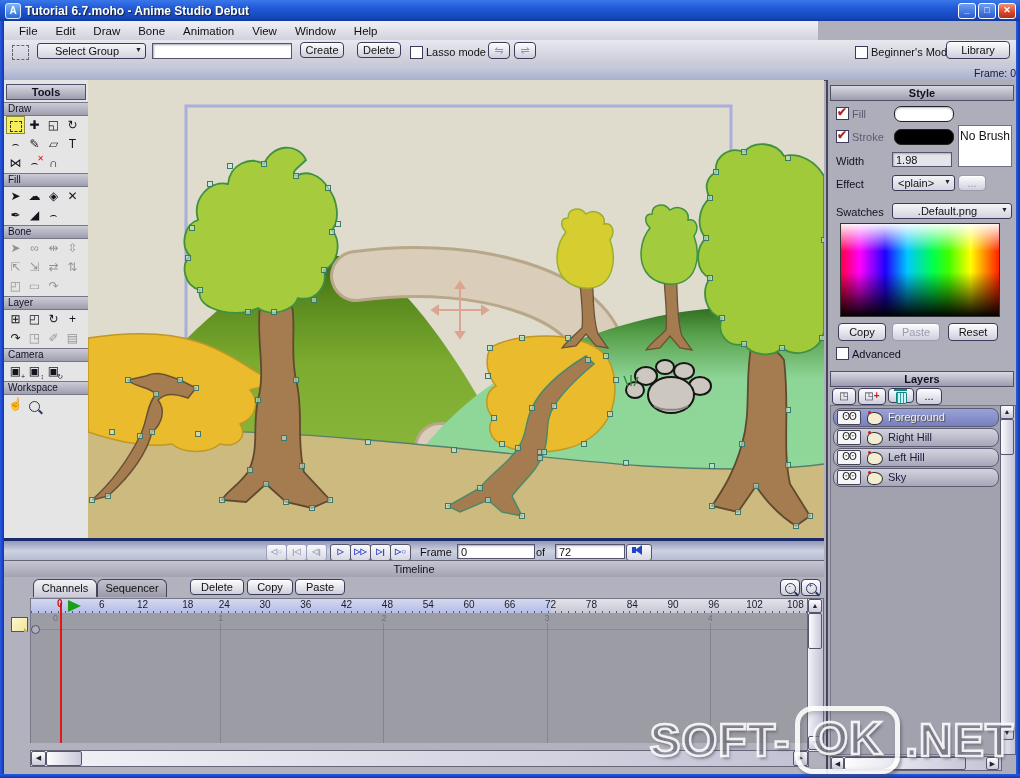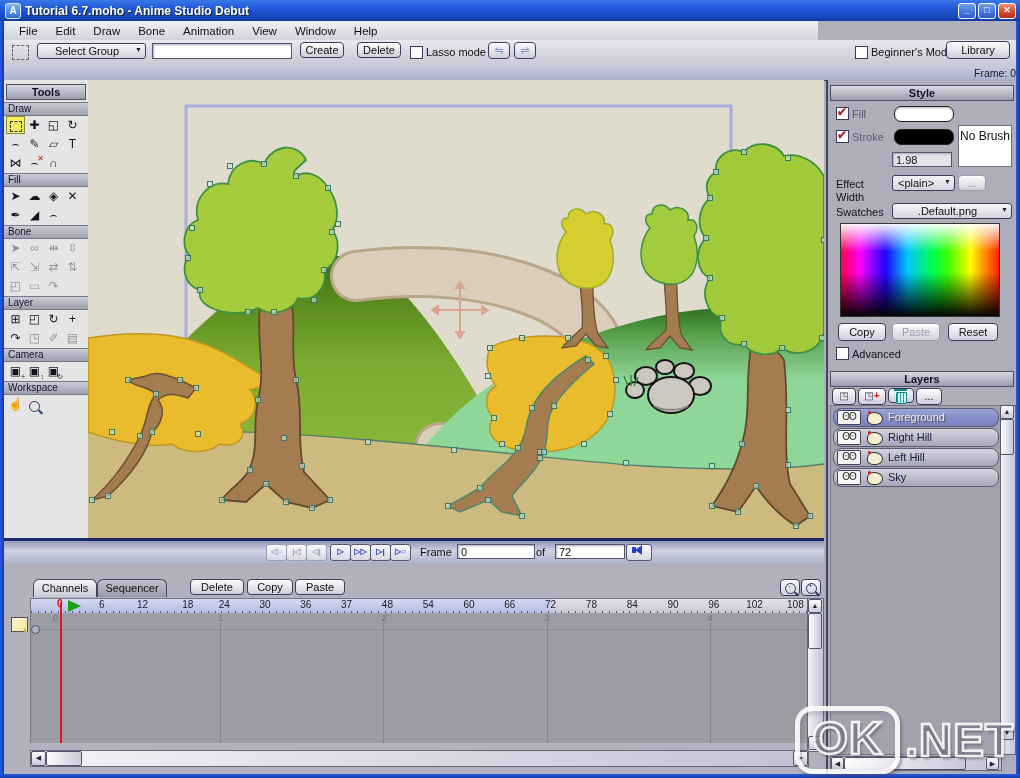--- a/index.html
+++ b/index.html
@@ -434,21 +434,21 @@
 
   <div id="right-panel">
     <div class="hdr rp" style="left:2px;top:5px;width:182px;">Style</div>
     <span class="cb checked rp" style="left:8px;top:27px;"></span>
     <span class="rp" style="left:24px;top:28px;color:#5a5a74;">Fill</span>
     <span class="pill rp" style="left:66px;top:26px;width:58px;height:14px;background:#ffffff;"></span>
     <span class="cb checked rp" style="left:8px;top:50px;"></span>
     <span class="rp" style="left:24px;top:51px;color:#5a5a74;">Stroke</span>
     <span class="pill rp" style="left:66px;top:49px;width:58px;height:14px;background:#000000;"></span>
     <div id="nobrush" class="rp" style="left:130px;top:45px;width:52px;height:38px;">No Brush</div>
-    <span class="rp" style="left:8px;top:75px;margin-top:36px;">Width</span>
+    <span class="rp" style="left:8px;top:75px;">Width</span>
     <input class="field rp" style="left: 64px; top: 72px; width: 52px; height: 13px; background: rgb(228, 228, 234);" value="1.98">
     <span class="rp" style="left:8px;top:98px;">Effect</span>
     <span class="dd rp" style="left:64px;top:95px;width:42px;">&lt;plain&gt;</span>
     <span class="btn disabled rp" style="left:130px;top:95px;width:26px;padding:1px 0;">...</span>
     <span class="rp" style="left:8px;top:126px;">Swatches</span>
     <span class="dd rp" style="left:64px;top:123px;width:99px;text-align:center;">.Default.png</span>
     <div id="colorbox" class="rp" style="left:12px;top:143px;width:158px;height:92px;"></div>
     <span class="btn rp" style="left:10px;top:243px;width:46px;padding:2px 0;">Copy</span>
     <span class="btn disabled rp" style="left:64px;top:243px;width:46px;padding:2px 0;">Paste</span>
     <span class="btn rp" style="left:120px;top:243px;width:48px;padding:2px 0;">Reset</span>
@@ -505,39 +505,40 @@
     <span class="pbtn" style="left:622px;width:24px;"><span class="spk"></span></span>
   <span class="pbtn gray" style="left: 262px;">◁○</span>
       <span class="pbtn gray" style="left: 282px;">|◁</span>
       <span class="pbtn gray" style="left: 302px;">◁|</span>
       <span class="pbtn" style="left: 326px;">▷</span>
       <span class="pbtn" style="left: 346px;">▷▷</span>
       <span class="pbtn" style="left: 366px;">▷|</span>
       <span class="pbtn" style="left: 386px;">▷○</span>
     </div>
 
+  <div id="tl-header">Timeline</div>
 
   <div id="timeline">
     <div class="tab on" style="left:29px;width:62px;">Channels</div>
     <div class="tab off" style="left:93px;width:68px;">Sequencer</div>
     <span class="btn" style="position:absolute;left:186px;top:2px;width:52px;padding:1px 0;">Delete</span>
     <span class="btn" style="position:absolute;left:243px;top:2px;width:44px;padding:1px 0;">Copy</span>
     <span class="btn" style="position:absolute;left:291px;top:2px;width:48px;padding:1px 0;">Paste</span>
     <span class="btn" style="position:absolute;left:776px;top:2px;width:18px;padding:1px 0;"><span class="mag"><span class="sign">-</span></span></span>
     <span class="btn" style="position:absolute;left:797px;top:2px;width:18px;padding:1px 0;"><span class="mag"><span class="sign">+</span></span></span>
     <div id="ruler">
       <div id="ruler-blue" style="width: 519.6px;"></div>
         <div id="ruler-ticks"></div>
     <span class="ruler-num" style="left: 60.8px;">6</span>
         <span class="ruler-num" style="left: 101.6px;">12</span>
         <span class="ruler-num" style="left: 142.4px; text-align: right;">18</span>
         <span class="ruler-num" style="left: 183.2px;">24</span>
         <span class="ruler-num" style="left: 224px;">30</span>
         <span class="ruler-num" style="left: 264.8px;">36</span>
-        <span class="ruler-num" style="left: 305.6px;">37</span>
+        <span class="ruler-num" style="left: 305.6px;">42</span>
         <span class="ruler-num" style="left: 346.4px;">48</span>
         <span class="ruler-num" style="left: 387.2px;">54</span>
         <span class="ruler-num" style="left: 428px;">60</span>
         <span class="ruler-num" style="left: 468.8px;">66</span>
         <span class="ruler-num" style="left: 509.6px;">72</span>
         <span class="ruler-num" style="left: 550.4px;">78</span>
         <span class="ruler-num" style="left: 591.2px;">84</span>
         <span class="ruler-num" style="left: 632px;">90</span>
         <span class="ruler-num" style="left: 672.8px;">96</span>
         <span class="ruler-num" style="left: 713.6px;">102</span>
@@ -570,16 +571,17 @@
     <div class="sb-arrow" style="position:absolute;left:27px;top:174px;width:13px;height:13px;">◀</div>
     <div class="sb-thumb" style="position:absolute;left:42px;top:174px;width:34px;height:13px;"></div>
     <div class="sb-arrow" style="position:absolute;left:789px;top:174px;width:13px;height:13px;">▶</div>
   </div>
 
   <div class="border-blue" style="left:0;top:21px;width:4px;height:757px;"></div>
   <div class="border-blue" style="left:1016px;top:21px;width:4px;height:757px;"></div>
   <div class="border-blue" style="left:0;top:774px;width:1020px;height:4px;background:linear-gradient(#2a5ae0,#0c38b0);"></div>
 
   <div id="watermark">
+    <span>SOFT-</span>
     <span id="wm-ok">OK</span>
     <span>.NET</span>
   </div>
 </div>
 
 </body></html>

